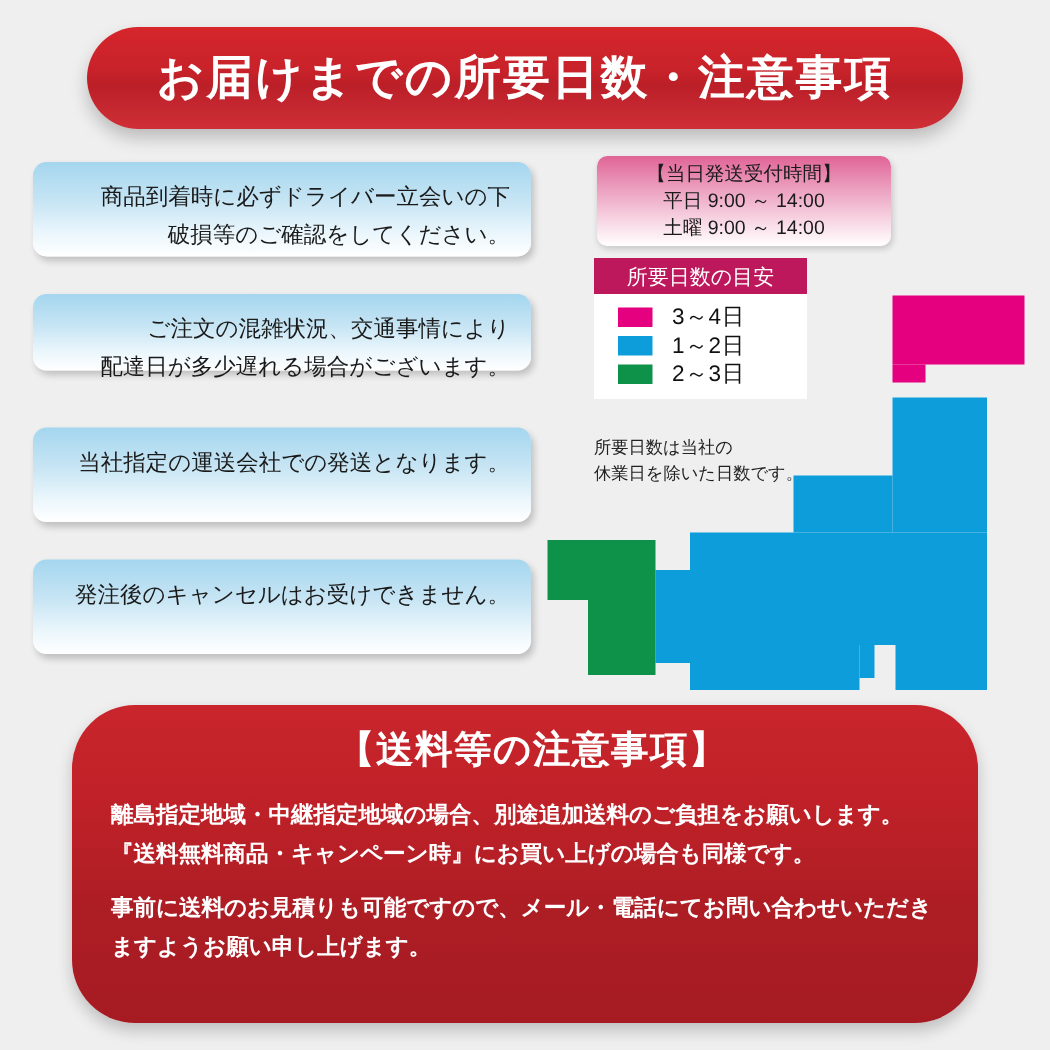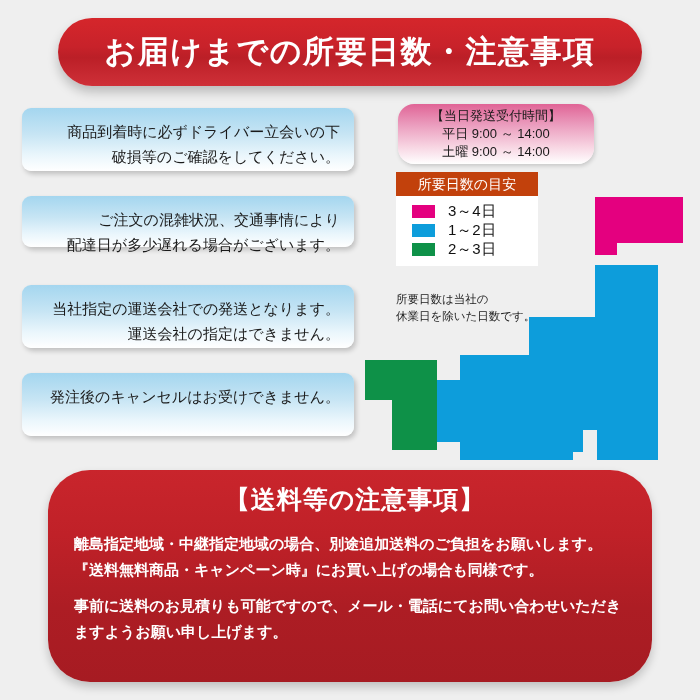--- a/index.html
+++ b/index.html
@@ -37,35 +37,35 @@
     color:#1a1a1a;font-size:15px;line-height:25px;white-space:nowrap;text-align:right;
   }
   #note-0{top:108px;height:63px;}
   #note-1{top:196px;height:51px;}
   #note-2{top:285px;height:63px;}
   #note-3{top:373px;height:63px;}
 
   
   .hours-box{
     position:absolute;left:398px;top:104px;width:196px;height:60px;
-    border-radius:16px;
+    border-radius:7px;
     background:linear-gradient(180deg,#e06496 0%,#eb9dbe 35%,#f7d3e1 70%,#ffffff 100%);
     box-shadow:1px 2px 4px rgba(0,0,0,.17);
     box-sizing:border-box;padding:3px 10px 0 10px;
     text-align:center;
   }
   .hours-box .hline{font-size:13px;line-height:18px;color:#1a1a1a;white-space:nowrap;}
   .hours-box .hline.head{font-weight:normal;}
 
   
   .legend{
     position:absolute;left:396px;top:172px;width:142px;
   }
   .legend-head{
-    background:#c2410c;color:#ffffff;font-size:14px;
+    background:#be185d;color:#ffffff;font-size:14px;
     text-align:center;line-height:24px;height:24px;
   }
   .legend-body{
     background:#ffffff;padding:6px 0 7px 0;
   }
   .legend-row{display:flex;align-items:center;height:19px;padding-left:16px;}
   .legend-swatch{width:23px;height:13px;margin-right:13px;flex:0 0 auto;}
   .legend-label{font-size:15px;color:#111111;white-space:nowrap;letter-spacing:.5px;}
 
   
@@ -109,21 +109,20 @@
     <div class="line">破損等のご確認をしてください。</div>
   </div>
 
   <div class="note-box" id="note-1">
     <div class="line">ご注文の混雑状況、交通事情により</div>
     <div class="line">配達日が多少遅れる場合がございます。</div>
   </div>
 
   <div class="note-box" id="note-2">
     <div class="line">当社指定の運送会社での発送となります。</div>
-    <div class="line">運送会社の指定はできません。</div>
   </div>
 
   <div class="note-box" id="note-3">
     <div class="line">発注後のキャンセルはお受けできません。</div>
   </div>
 
   <div class="hours-box">
     <div class="hline head">【当日発送受付時間】</div>
     <div class="hline">平日 9:00 ～ 14:00</div>
     <div class="hline">土曜 9:00 ～ 14:00</div>

